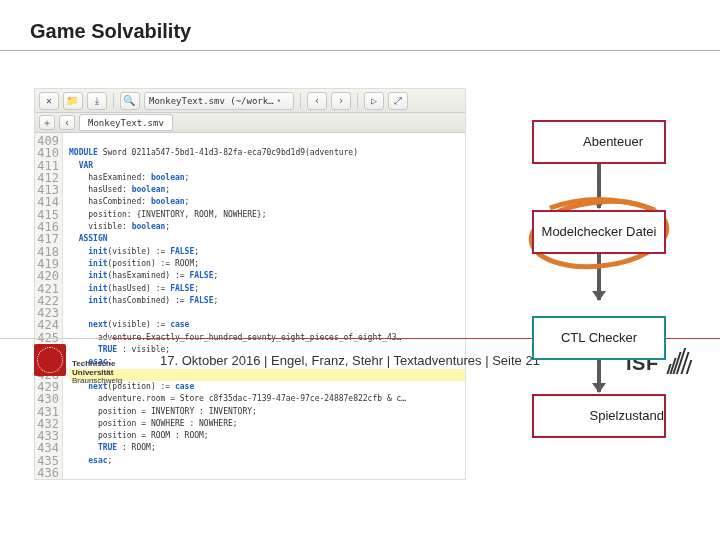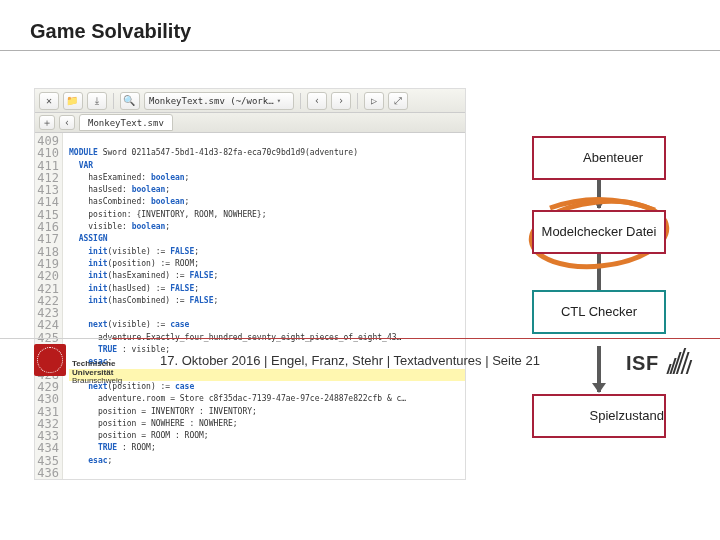--- a/index.html
+++ b/index.html
@@ -20,23 +20,23 @@
 
   .code-area { display: flex; height: calc(100% - 44px); background: #fff; }
   .gutter { width: 28px; background: #f4f4f0; border-right: 1px solid #e2e2dc; color: #a0a0a0; font-size: 12px; line-height: 12.3px; text-align: right; padding: 2px 3px 0 0; }
   .code { flex: 1; font-size: 8px; line-height: 12.3px; padding: 2px 0 0 6px; color: #333; white-space: pre; overflow: hidden; }
   .kw { color: #2060c0; font-weight: bold; }
   .hl { background: #fff7b0; display: inline-block; width: 100%; }
 
   
   .flowbox { position: absolute; left: 532px; width: 134px; height: 44px; background: #fff; border: 2px solid #a7203a; display: flex; align-items: center; justify-content: center; text-align: center; font-size: 13px; color: #222; line-height: 1.15; z-index: 3; }
   .flowbox.teal { border-color: #1a8a8a; }
-  .fb1 { top: 136px; padding-left: 28px; }
+  .fb1 { top: 120px; padding-left: 28px; }
   .fb2 { top: 210px; }
-  .fb3 { top: 290px; }
+  .fb3 { top: 316px; }
   .fb4 { top: 394px; justify-content: flex-end; }
   
   .arrow { position: absolute; left: 597px; width: 4px; background: #5a5a5a; z-index: 1; }
   .arrow::after { content: ""; position: absolute; left: -5px; bottom: -1px; border-left: 7px solid transparent; border-right: 7px solid transparent; border-top: 10px solid #5a5a5a; }
   .ar1 { top: 164px; height: 44px; }
   .ar2 { top: 254px; height: 46px; }
   .ar3 { top: 346px; height: 46px; }
   
   .circle { position: absolute; left: 520px; top: 188px; width: 158px; height: 86px; z-index: 2; }
   .circle svg { width: 100%; height: 100%; overflow: visible; }

